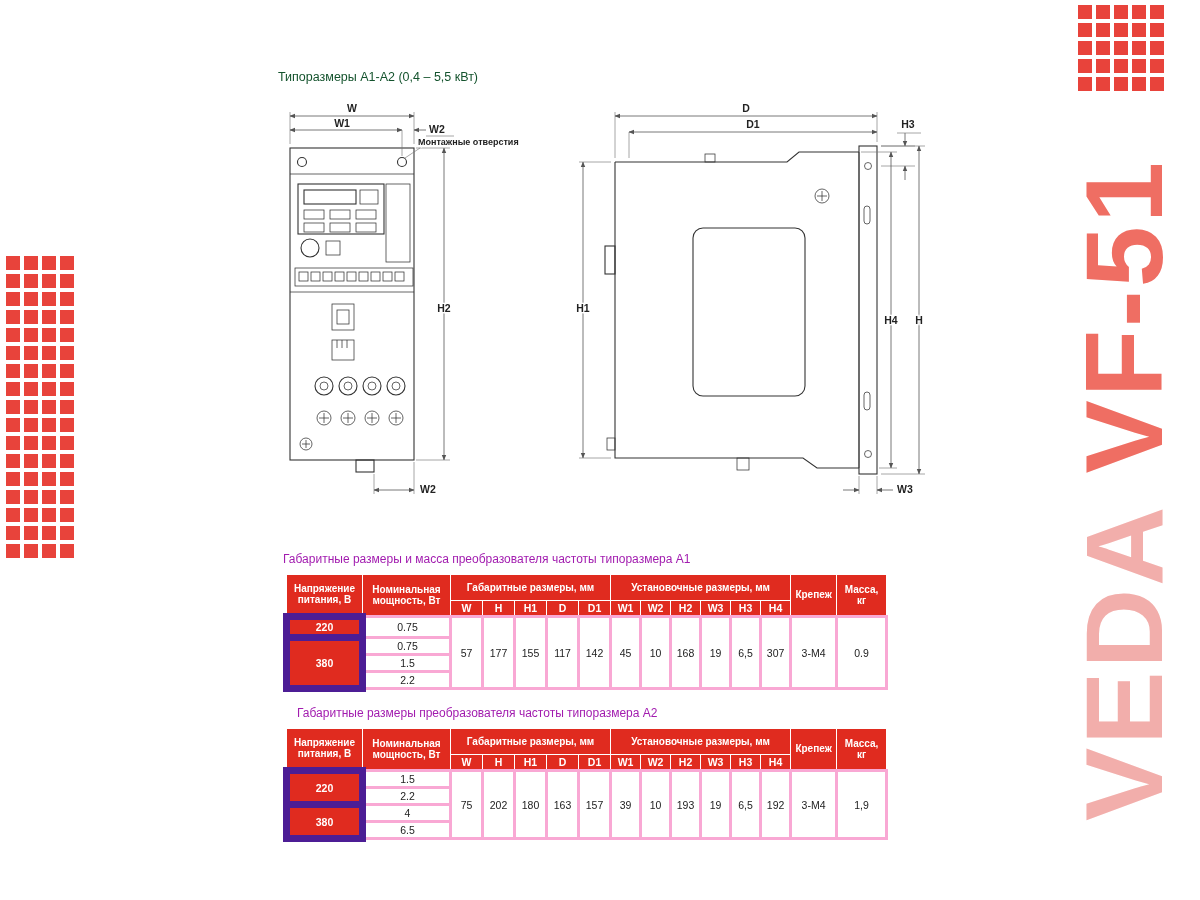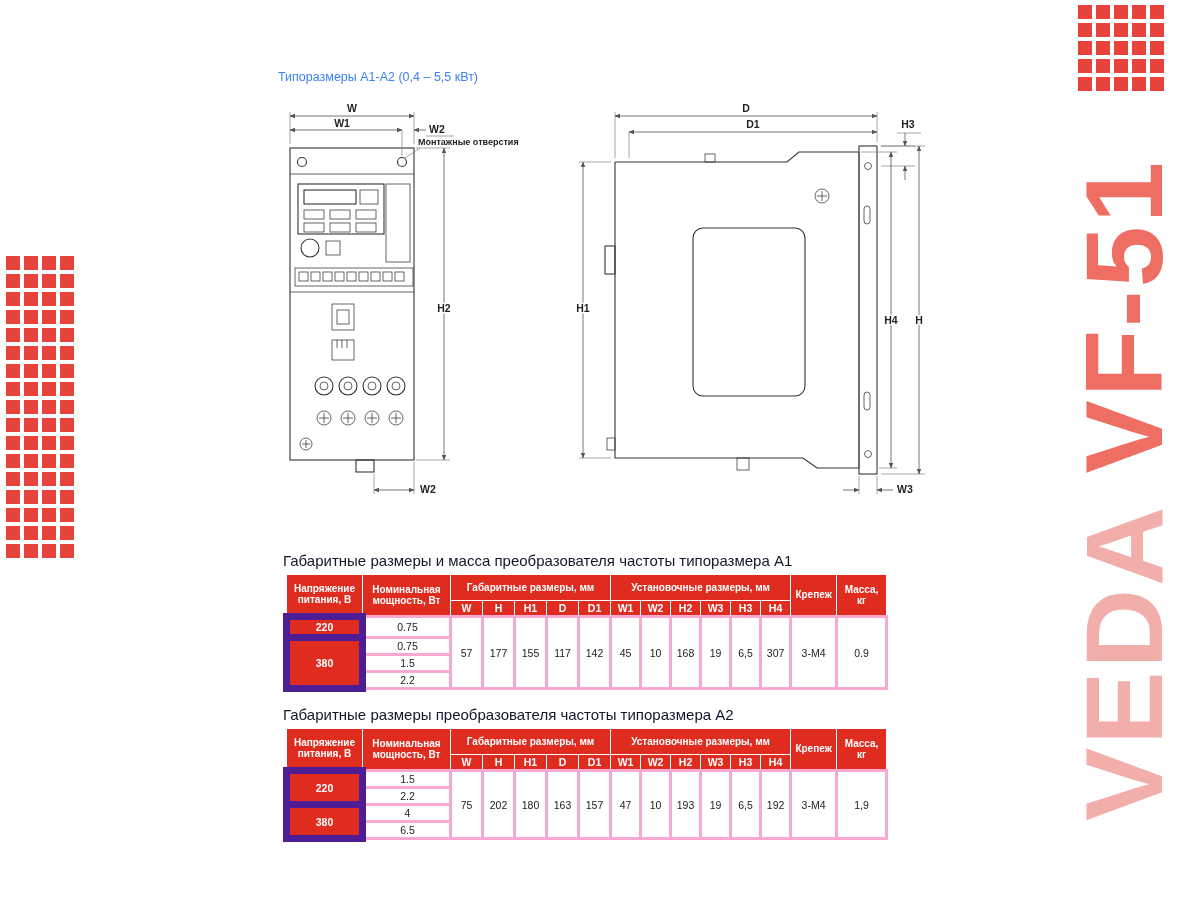--- a/index.html
+++ b/index.html
@@ -13,24 +13,24 @@
       repeating-linear-gradient(to right, #e8433b 0 14px, #fff 14px 18px);}
   #decor-top-right{left:1078px;top:5px;width:86px;height:86px}
   #decor-left{left:6px;top:256px;width:68px;height:302px}
 
   
   .brand{position:absolute;left:1124px;top:490px;transform:translate(-50%,-50%) rotate(-90deg);
     white-space:nowrap;font-weight:bold;font-size:110px;letter-spacing:3px;line-height:1}
   .brand .veda{color:#f2aeab}
   .brand .model{color:#ef6e63;margin-left:30px}
 
-  .page-title{position:absolute;left:278px;top:70px;font-size:12.5px;color:#3b82f6}
-  .section-title{position:absolute;font-size:15px;color:#0f172a}
+  .page-title{position:absolute;left:278px;top:70px;font-size:12.5px;color:#14532d}
+  .section-title{position:absolute;font-size:12px;color:#a21caf}
   #title-a1{left:283px;top:552px}
-  #title-a2{left:283px;top:706px}
+  #title-a2{left:297px;top:706px}
 
   
   svg.drawing{position:absolute}
   svg .dev rect, svg .dev circle, svg .dev line, svg .dev path{fill:none;stroke:#333;stroke-width:1.1}
   svg .dev .thin{stroke-width:0.75}
   svg .dim line{stroke:#555;stroke-width:0.8;fill:none}
   svg .dim line.ext{stroke:#777;stroke-width:0.65}
   svg text{font-family:"Liberation Sans",sans-serif;font-size:10.5px;fill:#222;font-weight:600;
     paint-order:stroke;stroke:#fff;stroke-width:2.5px}
   svg text.small{font-size:9px}
@@ -306,21 +306,21 @@
   </thead>
   <tbody>
     <tr>
       <td class="red" rowspan="2">220</td>
       <td>1.5</td>
       <td rowspan="4">75</td>
       <td rowspan="4">202</td>
       <td rowspan="4">180</td>
       <td rowspan="4">163</td>
       <td rowspan="4">157</td>
-      <td rowspan="4">47</td>
+      <td rowspan="4">39</td>
       <td rowspan="4">10</td>
       <td rowspan="4">193</td>
       <td rowspan="4">19</td>
       <td rowspan="4">6,5</td>
       <td rowspan="4">192</td>
       <td rowspan="4">3-М4</td>
       <td rowspan="4">1,9</td>
     </tr>
     <tr>
           <td>2.2</td>

